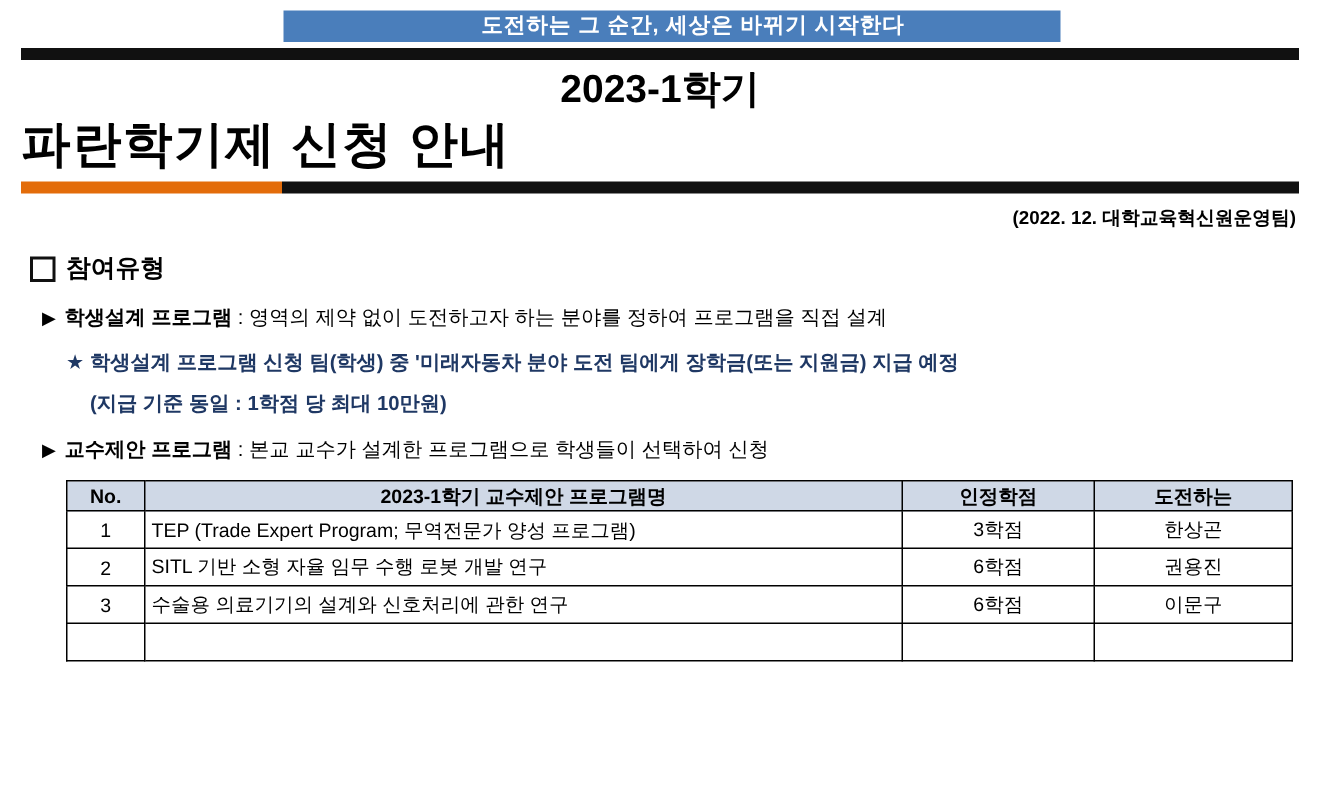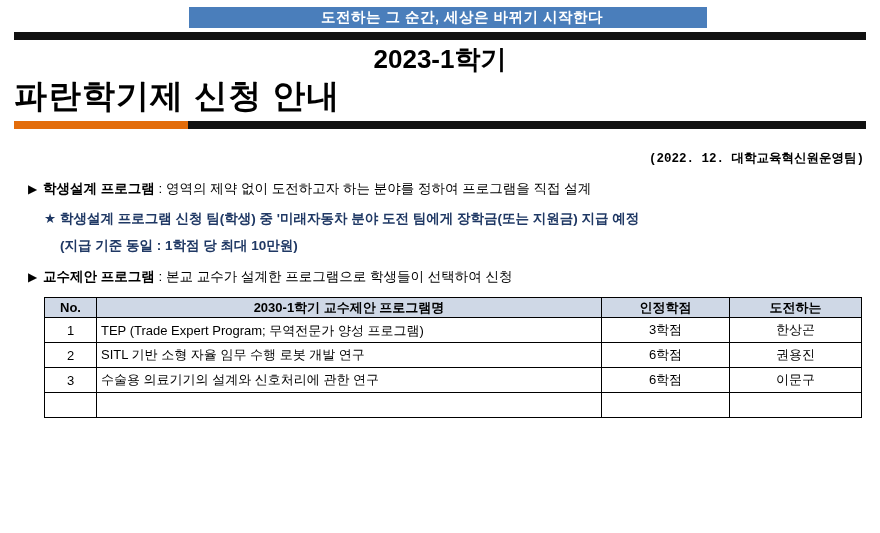--- a/index.html
+++ b/index.html
@@ -94,23 +94,22 @@
   .rule-bottom .seg-b {
     height: 8px;
     flex: 1;
     background: #111111;
   }
 
   .issuer {
     text-align: right;
     font-size: 12.5px;
     font-weight: bold;
-    margin-top: 20px;
+    margin-top: 7px;
     padding-right: 2px;
-    font-family: Liberation Mono, monospace;
   }
 
   
   .section-head {
     display: flex;
     align-items: center;
     gap: 7px;
     margin-top: 14px;
     margin-left: 6px;
   }
@@ -246,20 +245,24 @@
   <div class="title-1">2023-1학기</div>
   <div class="title-2">파란학기제 신청 안내</div>
 
   <div class="rule-bottom">
     <div class="seg-a"></div>
     <div class="seg-b"></div>
   </div>
 
   <div class="issuer">(2022. 12. 대학교육혁신원운영팀)</div>
 
+  <div class="section-head">
+    <span class="sq-icon"></span>
+    <span class="sec-title">참여유형</span>
+  </div>
 
   <div class="bullet-line">
     <span class="marker">▶</span>
     <span class="btxt"><b>학생설계 프로그램</b><span> : </span><span>영역의 제약 없이 도전하고자 하는 분야를 정하여 프로그램을 직접 설계</span></span>
   </div>
 
   <div class="star-line">
     <span class="marker">★</span>
     <span class="btxt">학생설계 프로그램 신청 팀(학생) 중 '미래자동차 분야 도전 팀에게 장학금(또는 지원금) 지급 예정</span>
   </div>
@@ -274,21 +277,21 @@
   <table class="prog">
     <colgroup>
       <col class="col-no">
       <col>
       <col class="col-credit">
       <col class="col-prof">
     </colgroup>
     <thead>
       <tr>
         <th>No.</th>
-        <th>2030-1학기 교수제안 프로그램명</th>
+        <th>2023-1학기 교수제안 프로그램명</th>
         <th>인정학점</th>
         <th>도전하는</th>
       </tr>
     </thead>
     <tbody>
       <tr>
         <td class="c">1</td>
         <td class="l tall">TEP (Trade Expert Program; 무역전문가 양성 프로그램)</td>
         <td class="c">3학점</td>
         <td class="c">한상곤</td>

